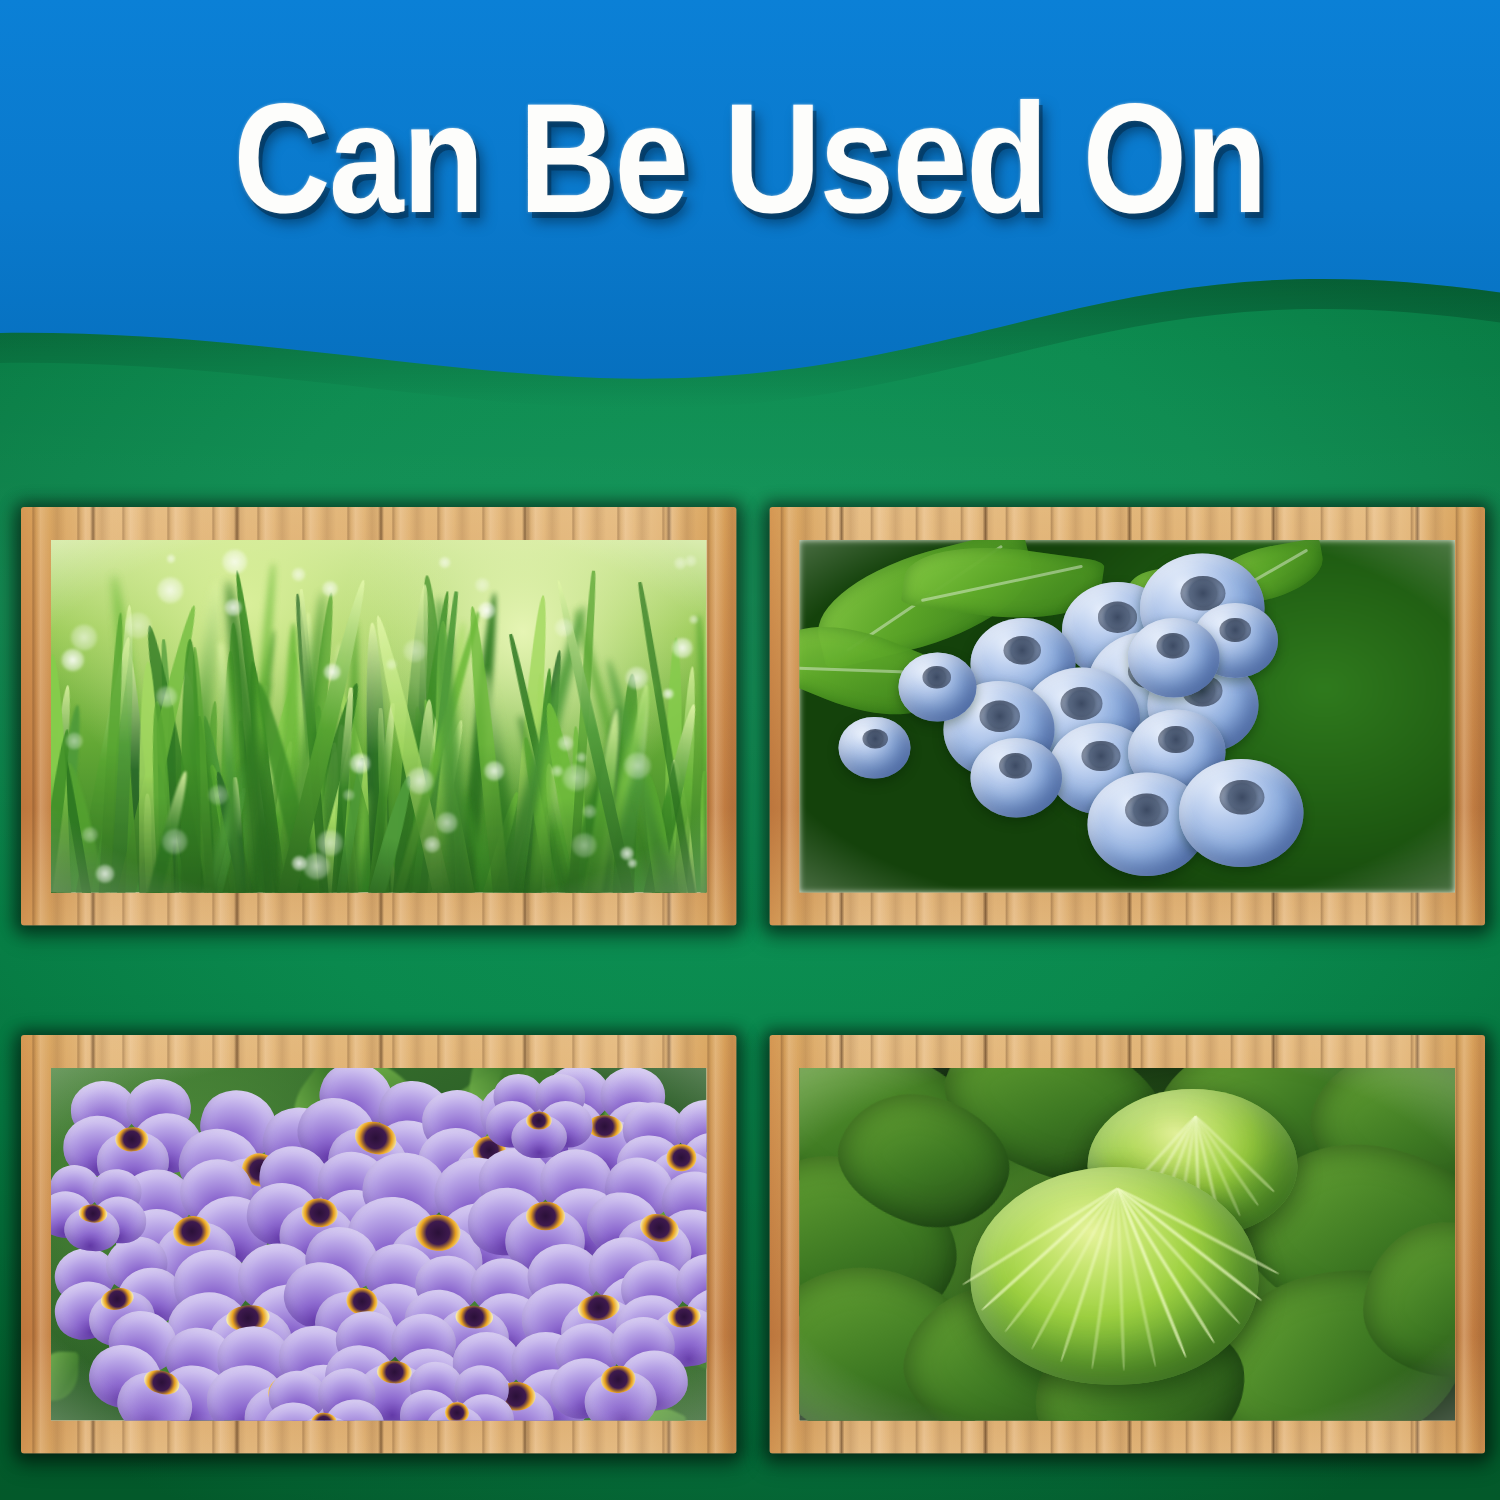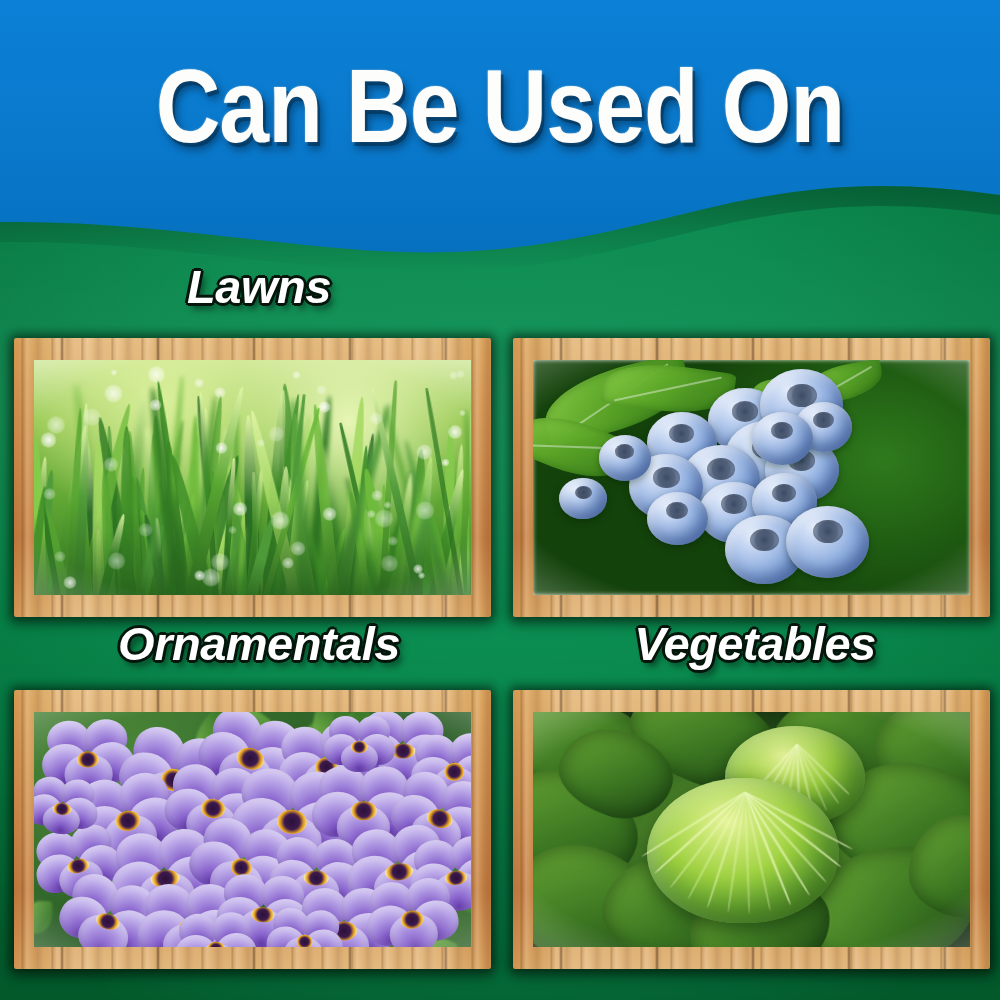--- a/index.html
+++ b/index.html
@@ -290,21 +290,20 @@
           <stop offset="100%" stop-color="rgba(0,0,0,0)"></stop>
         </linearGradient>
       </defs>
       <path d="M0,0 L1000,0 L1000,195 C880,178 800,186 700,210 C600,234 520,256 400,252 C280,248 150,220 0,222 Z" fill="url(#blueGrad)"></path>
       <path d="M0,222 C150,220 280,248 400,252 C520,256 600,234 700,210 C800,186 880,178 1000,195 L1000,215 C880,198 800,206 700,230 C600,254 520,276 400,272 C280,268 150,240 0,242 Z" fill="url(#waveShadow)" opacity="0.75"></path>
     </svg>
   </div>
 
   <div class="title">Can Be Used On</div>
 
-  <div class="panel-label lbl-lawns">Lawns</div>
 
   <div class="frame fr-lawns">
     <div class="photo">
       <div class="scene">
         <div class="lawn-bg"></div>
         <div id="lawn-blades">
             <div class="blade" style="left:38.37640841584653%;width:1.6556167912203819%;height:76.96787497214973%;transform:rotate(6.714442886412144deg);background:linear-gradient(180deg, #e2f6a8 0%, #2b6b2a 45%, #255f1c 100%);opacity:0.82;filter:blur(1.68px);"></div>
             <div class="blade" style="left:27.4130227570422%;width:1.3756584682501853%;height:69.75326035311446%;transform:rotate(14.106527030467987deg);background:linear-gradient(180deg, #86cc4c 0%, #86cc4c 45%, #255f1c 100%);opacity:0.82;filter:blur(0.30px);"></div>
             <div class="blade" style="left:2.617172658443451%;width:1.4574382464867086%;height:64.23523716535419%;transform:rotate(-13.783396013081074deg);background:linear-gradient(180deg, #e2f6a8 0%, #2f7a22 45%, #255f1c 100%);opacity:0.72;filter:blur(2.20px);"></div>
             <div class="blade" style="left:65.06045190384611%;width:1.4557023134082556%;height:69.9552437425591%;transform:rotate(-15.780089184641838deg);background:linear-gradient(180deg, #e2f6a8 0%, #3f8f27 45%, #255f1c 100%);opacity:0.78;filter:blur(2.63px);"></div>
@@ -578,21 +577,20 @@
               <div class="calyx" style=""></div>
             </div>
             <div class="berry" style="left:50%;top:22%;width:14%;height:22.68%;">
               <div class="calyx" style=""></div>
             </div>
           </div>
       </div>
     </div>
   </div>
 
-  <div class="panel-label lbl-ornamentals">Ornamentals</div>
 
   <div class="frame fr-ornamentals">
     <div class="photo">
       <div class="scene">
         <div class="pansy-bg"></div>
         <div id="pansy-foliage">
             <div class="foliage" style="left:90.00247225537896%;top:29.03422396024689%;width:11.79294112790376%;height:16.369066562270746%;transform:rotate(-52.893643816933036deg);"></div>
             <div class="foliage" style="left:63.28438654728234%;top:3.91351730376482%;width:16.079988294513896%;height:15.405886797700077%;transform:rotate(-39.94495757389814deg);"></div>
             <div class="foliage" style="left:57.318268813192844%;top:3.7945153606124222%;width:16.32701100828126%;height:10.067181078949943%;transform:rotate(-30.6457544490695deg);"></div>
             <div class="foliage" style="left:9.835847100242972%;top:60.67741647269577%;width:14.275143320439383%;height:15.901693350635469%;transform:rotate(-3.3023829897865653deg);"></div>
@@ -834,21 +832,20 @@
               <div class="pet" style="left:-12%;top:26%;width:62%;height:62%;"></div>
               <div class="pet" style="left:50%;top:26%;width:62%;height:62%;"></div>
               <div class="pet" style="left:18%;top:44%;width:64%;height:60%;"></div>
               <div class="eye" style="width:33%;height:24%;"></div>
             </div>
           </div>
       </div>
     </div>
   </div>
 
-  <div class="panel-label lbl-vegetables">Vegetables</div>
 
   <div class="frame fr-vegetables">
     <div class="photo">
       <div class="scene">
         <div class="cabb-bg"></div>
         <div id="cabb-leaves">
             <div class="cleaf" style="left:-8%;top:-6%;width:38%;height:46%;transform:rotate(20.2deg);"></div>
             <div class="cleaf" style="left:22%;top:-10%;width:34%;height:40%;transform:rotate(20.1deg);"></div>
             <div class="cleaf" style="left:54%;top:-8%;width:36%;height:44%;transform:rotate(-0.3deg);"></div>
             <div class="cleaf" style="left:78%;top:-4%;width:32%;height:42%;transform:rotate(14.9deg);"></div>

